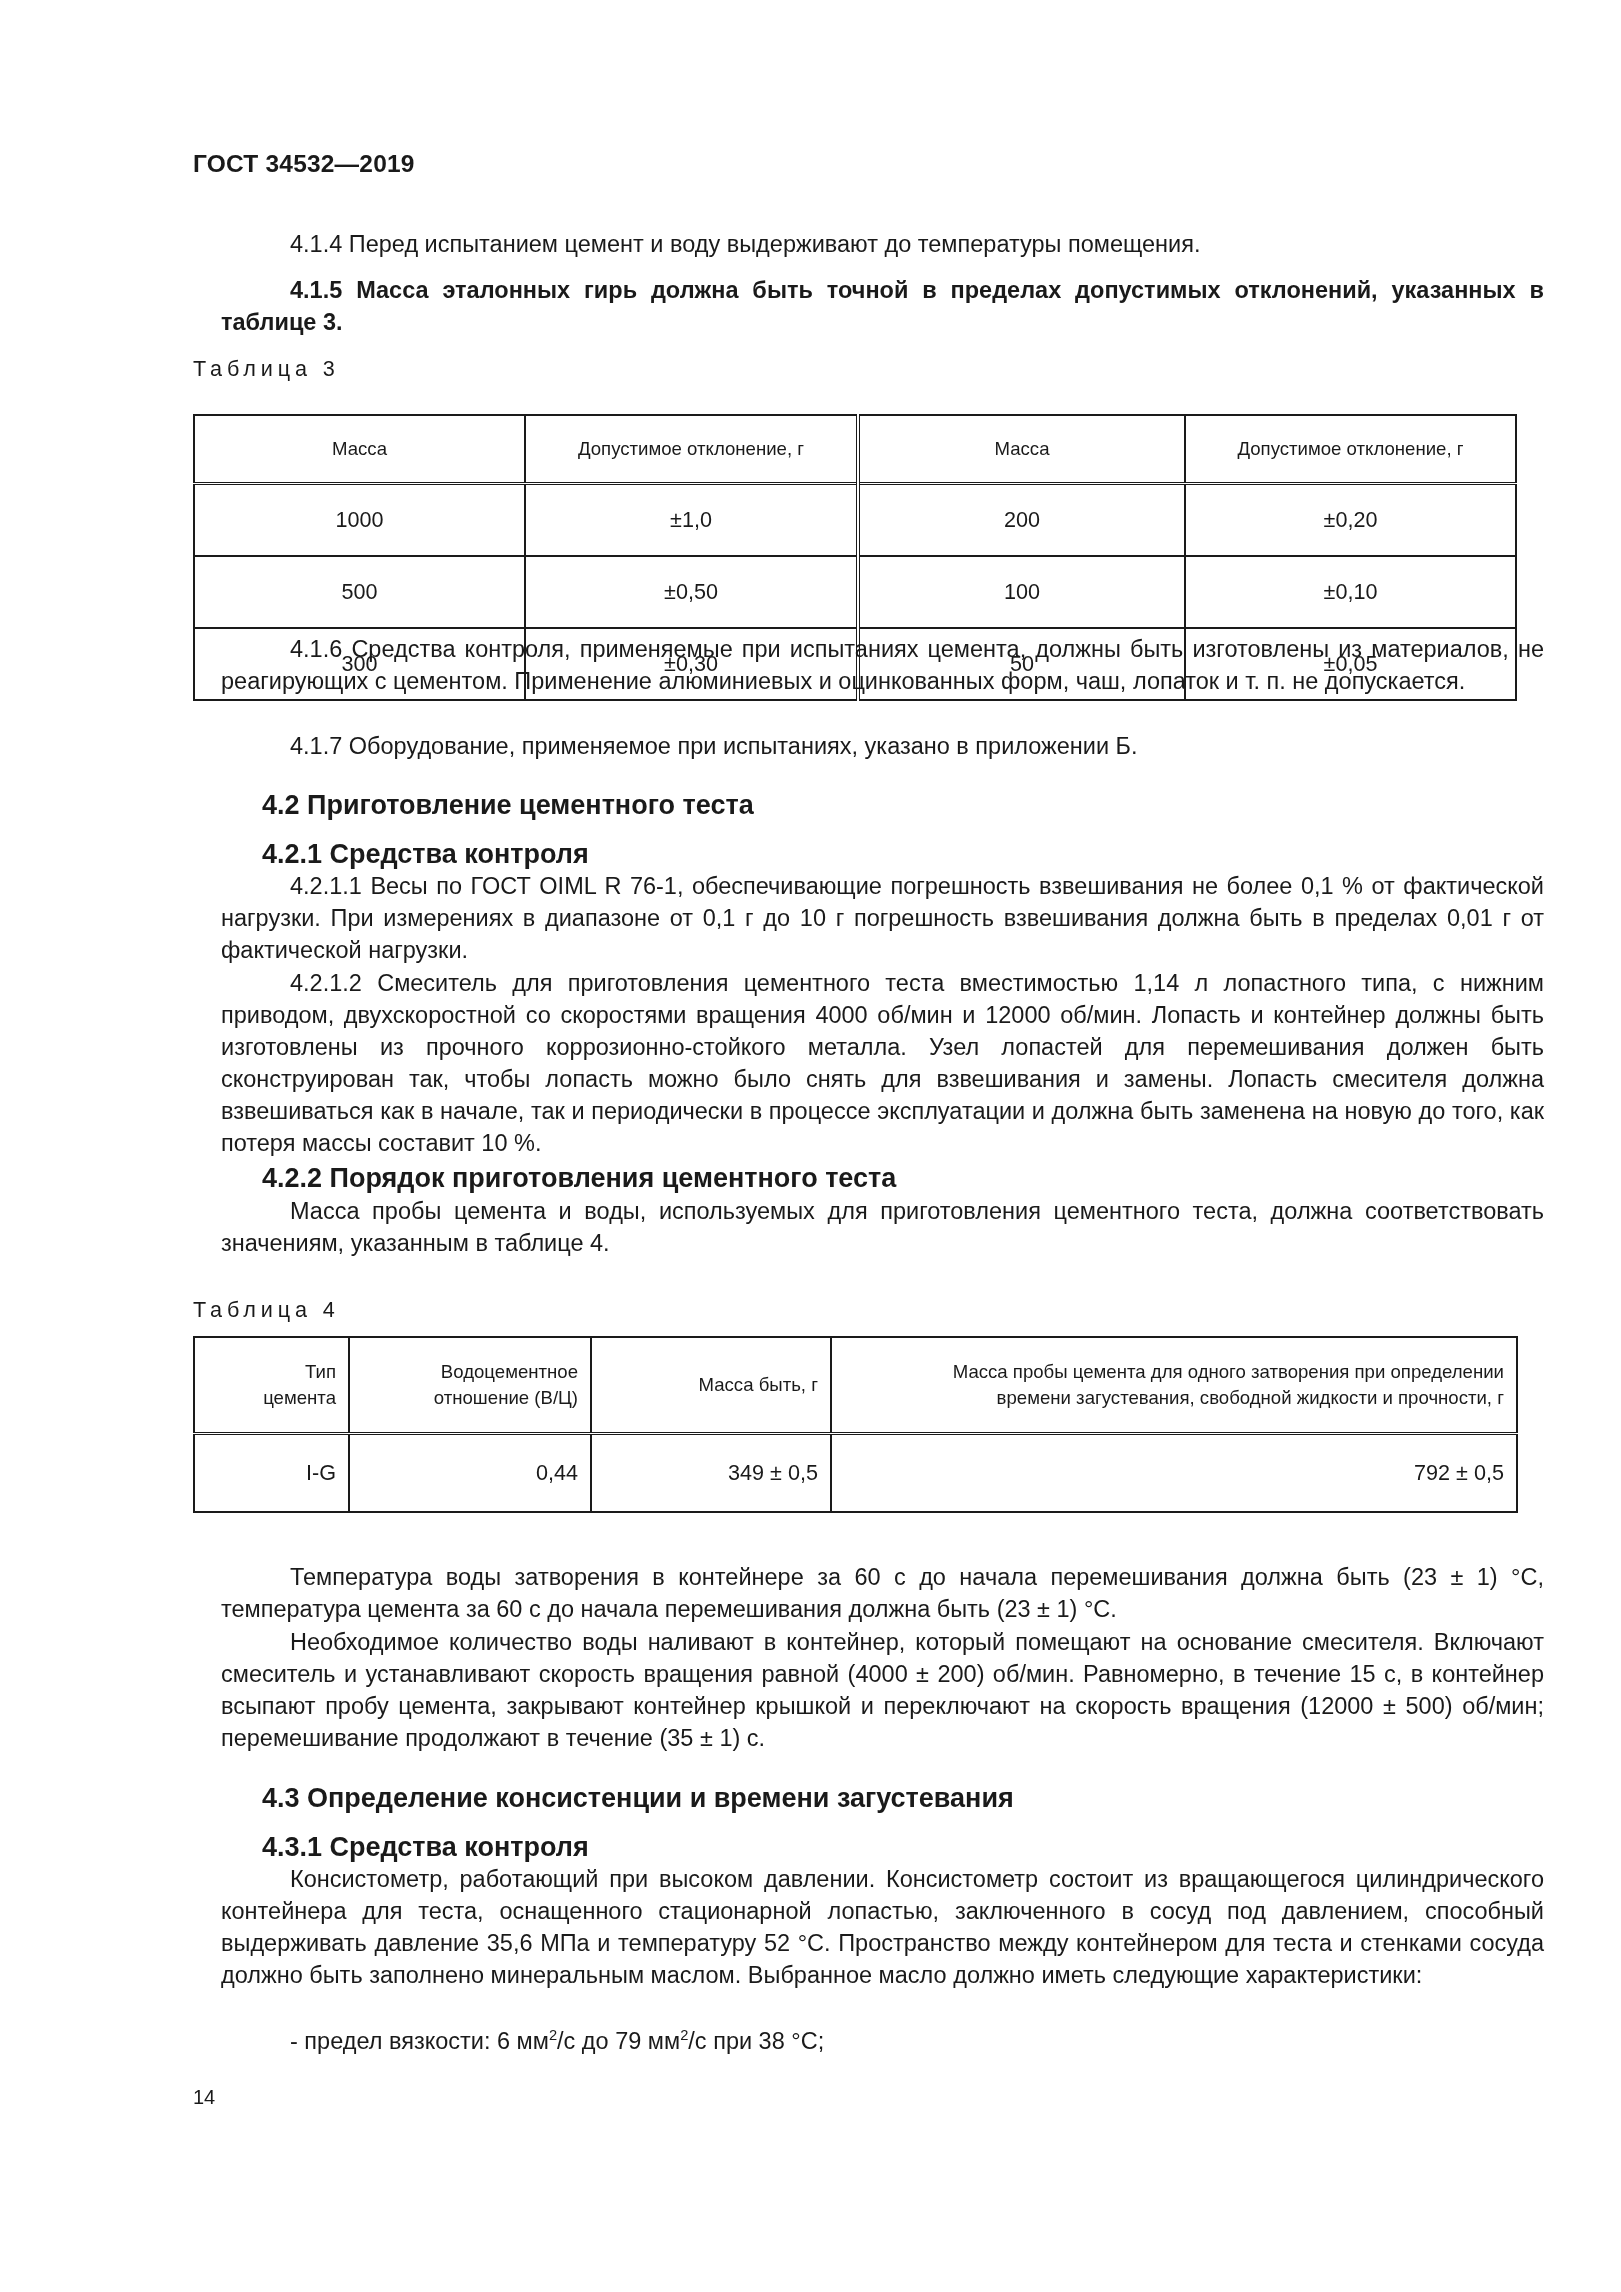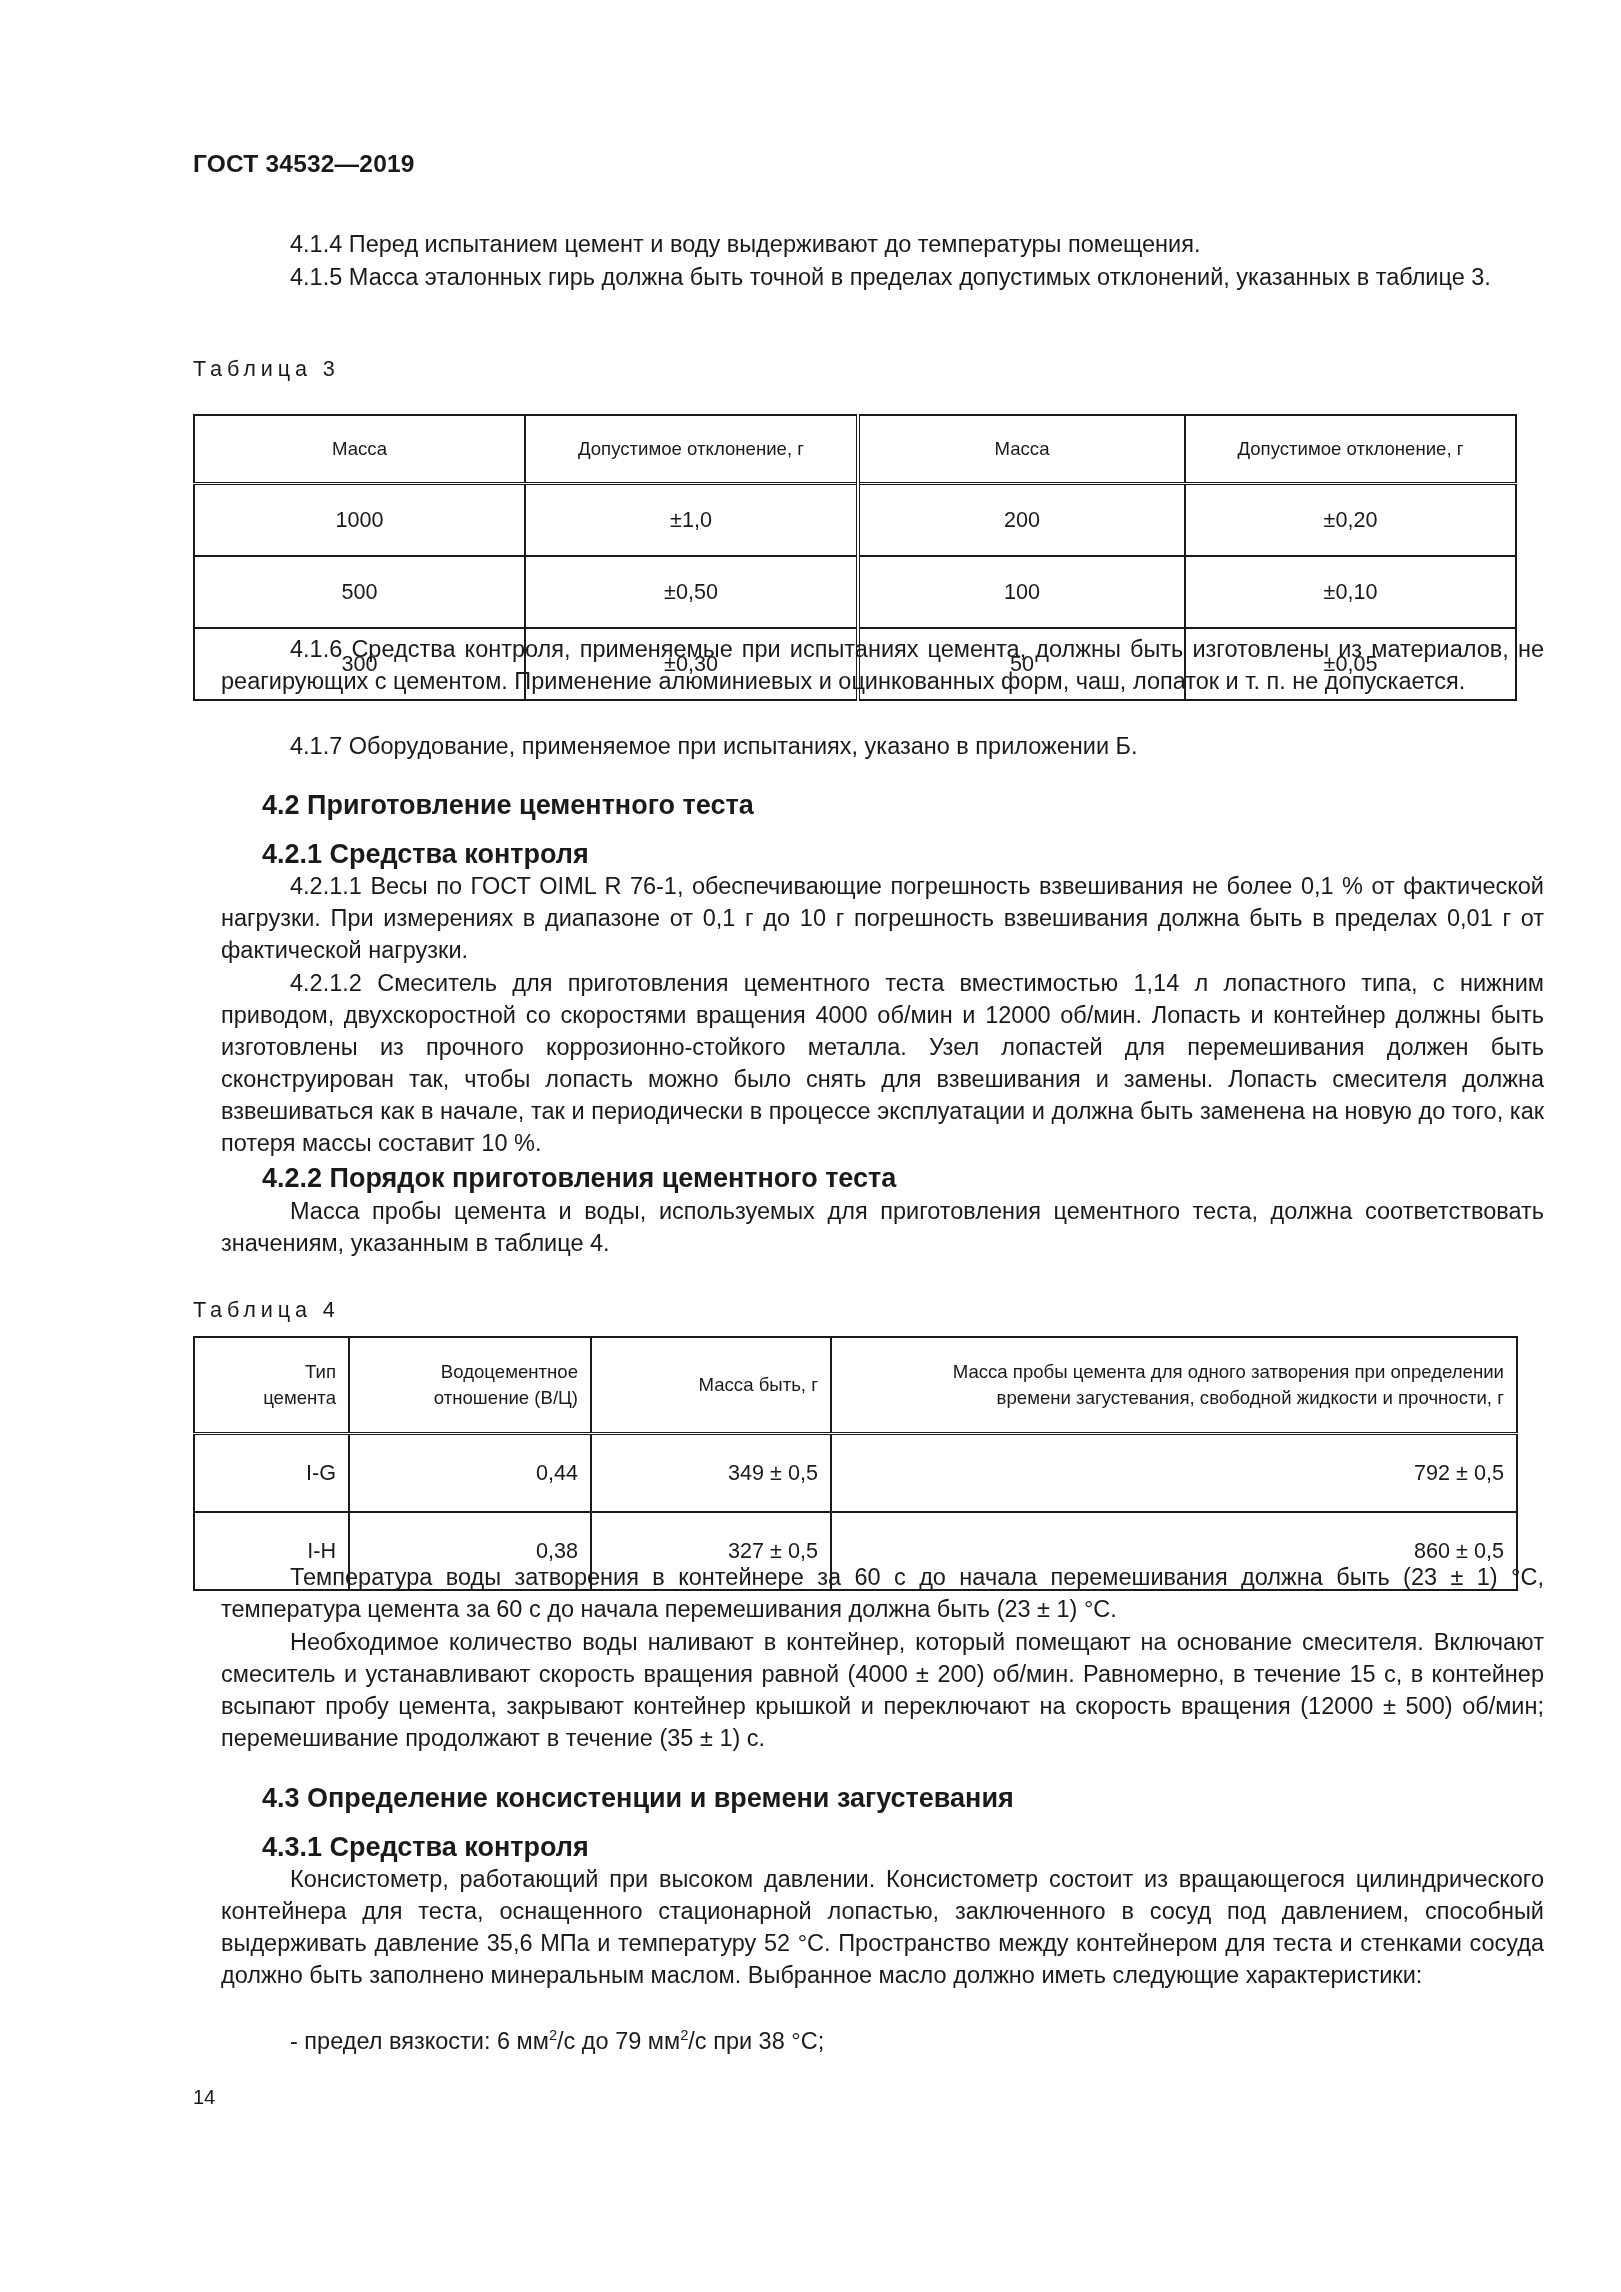--- a/index.html
+++ b/index.html
@@ -31,21 +31,21 @@
   #t4 th:last-child, #t4 td:last-child { border-right: none; }
 </style>
 </head>
 <body>
 
 <div class="page">
 
   <div class="std-header">ГОСТ 34532—2019</div>
 
   <div class="p indent" style="top:228px;">4.1.4 Перед испытанием цемент и воду выдерживают до температуры помещения.</div>
-  <div class="p indent" style="top:261px;">4.1.5 Масса эталонных гирь должна быть точной в пределах допустимых отклонений, указанных в таблице 3.</div>
+  <div class="p indent" style="top:274px;font-weight:bold;">4.1.5 Масса эталонных гирь должна быть точной в пределах допустимых отклонений, указанных в таблице 3.</div>
 
   <div class="caption" style="top:356px;">Таблица 3</div>
 
   <table class="t" id="t3">
     <colgroup>
       <col style="width:331px">
         <col style="width:333px">
         <col style="width:327px">
         <col style="width:331px">
     </colgroup>
@@ -115,26 +115,20 @@
         <span>Масса пробы цемента для одного затворения при определении</span><br>
         <span>времени загустевания, свободной жидкости и прочности, г</span>
       </th>
     </tr>
     <tr>
       <td>I-G</td>
       <td>0,44</td>
       <td>349 ± 0,5</td>
       <td>792 ± 0,5</td>
     </tr>
-    <tr>
-      <td>I-H</td>
-      <td>0,38</td>
-      <td>327 ± 0,5</td>
-      <td>860 ± 0,5</td>
-    </tr>
   </tbody>
     </table>
 
   <div class="p indent" style="top:1561px;">Температура воды затворения в контейнере за 60 с до начала перемешивания должна быть (23 ± 1) °С, температура цемента за 60 с до начала перемешивания должна быть (23 ± 1) °С.</div>
   <div class="p indent" style="top:1626px;">Необходимое количество воды наливают в контейнер, который помещают на основание смесителя. Включают смеситель и устанавливают скорость вращения равной (4000 ± 200) об/мин. Равномерно, в течение 15 с, в контейнер всыпают пробу цемента, закрывают контейнер крышкой и переключают на скорость вращения (12000 ± 500) об/мин; перемешивание продолжают в течение (35 ± 1) с.</div>
 
   <div class="h" style="top:1782px;">4.3 Определение консистенции и времени загустевания</div>
   <div class="h" style="top:1831px;">4.3.1 Средства контроля</div>
 
   <div class="p indent" style="top:1863px;">Консистометр, работающий при высоком давлении. Консистометр состоит из вращающегося цилиндрического контейнера для теста, оснащенного стационарной лопастью, заключенного в сосуд под давлением, способный выдерживать давление 35,6 МПа и температуру 52 °С. Пространство между контейнером для теста и стенками сосуда должно быть заполнено минеральным маслом. Выбранное масло должно иметь следующие характеристики:</div>

